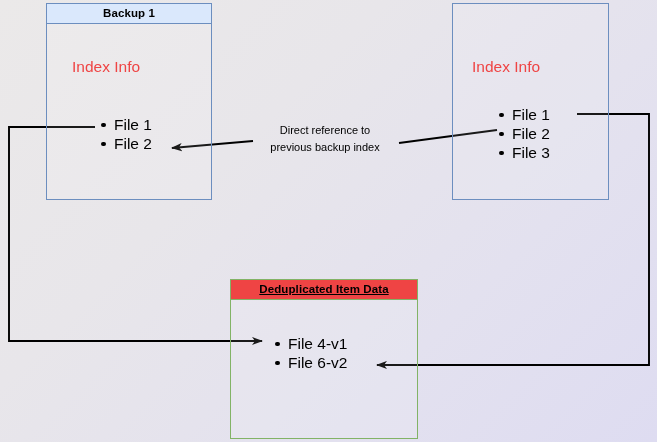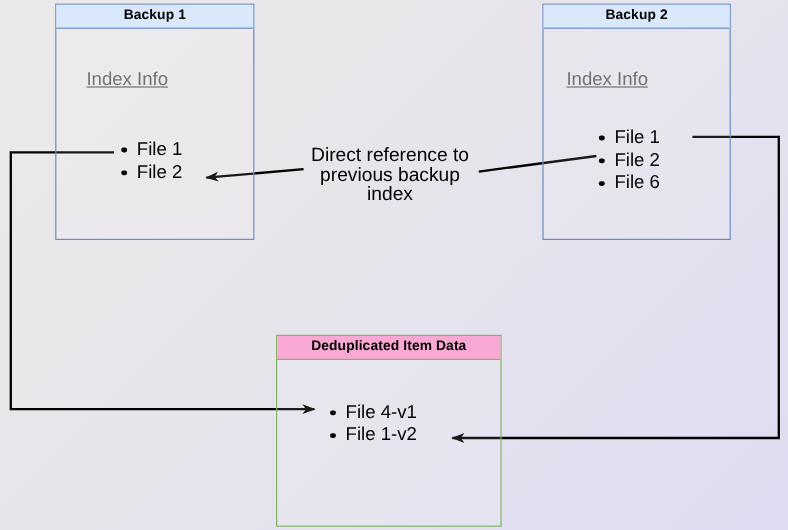--- a/index.html
+++ b/index.html
@@ -45,33 +45,33 @@
     font-weight: bold;
     color: #000;
     background: #dae8fc;
     border-bottom: 1.4px solid #6c8ebf;
     letter-spacing: 0.1px;
   }
   .box.green {
     border-color: #82b366;
   }
   .box.green .hdr {
-    background: #f9a8d4;
+    background: #ef4444;
     border-bottom-color: #82b366;
+    text-decoration: underline;
   }
   .box .body {
     position: relative;
     height: calc(100% - 20px);
   }
   .caption {
     position: absolute;
     font-size: 15.5px;
-    color: #737373;
+    color: #ef4444;
     white-space: nowrap;
-    text-decoration: underline;
   }
   
   ul.files {
     list-style: none;
     margin: 0;
     padding: 0;
     position: absolute;
     font-size: 15.5px;
     color: #000;
   }
@@ -95,21 +95,21 @@
   #backup1 { left: 46px;  top: 3px;   width: 166px; height: 197px; }
   #backup2 { left: 452px; top: 3px;   width: 157px; height: 197px; }
   #dedup   { left: 230px; top: 279px; width: 188px; height: 160px; }
 
   .label2line {
     position: absolute;
     left: 252px;
     top: 122px;
     width: 146px;
     text-align: center;
-    font-size: 16px;
+    font-size: 11px;
     line-height: 16.5px;
     color: #000;
     white-space: pre-line;
   }
 </style>
 </head>
 <body>
 
 <div id="canvas">
 
@@ -132,35 +132,34 @@
     <div class="hdr">Backup 1</div>
     <div class="body"></div>
   </div>
   <div class="caption" style="left:72px; top:58px;">Index Info</div>
   <ul class="files" style="left:98px; top:115px;">
     <li>File 1</li>
     <li>File 2</li>
   </ul>
 
   <div class="box" id="backup2">
-    <div class="hdr">Backup 2</div>
     <div class="body"></div>
   </div>
   <div class="caption" style="left:472px; top:58px;">Index Info</div>
   <ul class="files" style="left:496px; top:105px;">
     <li>File 1</li>
     <li>File 2</li>
-    <li>File 6</li>
+    <li>File 3</li>
   </ul>
 
   <div class="box green" id="dedup">
     <div class="hdr">Deduplicated Item Data</div>
     <div class="body"></div>
   </div>
   <ul class="files" style="left:272px; top:334px;">
     <li>File 4-v1</li>
-    <li>File 1-v2</li>
+    <li>File 6-v2</li>
   </ul>
 
   <div class="label2line">Direct reference to
 previous backup index</div>
 
 </div>
 
 </body></html>

